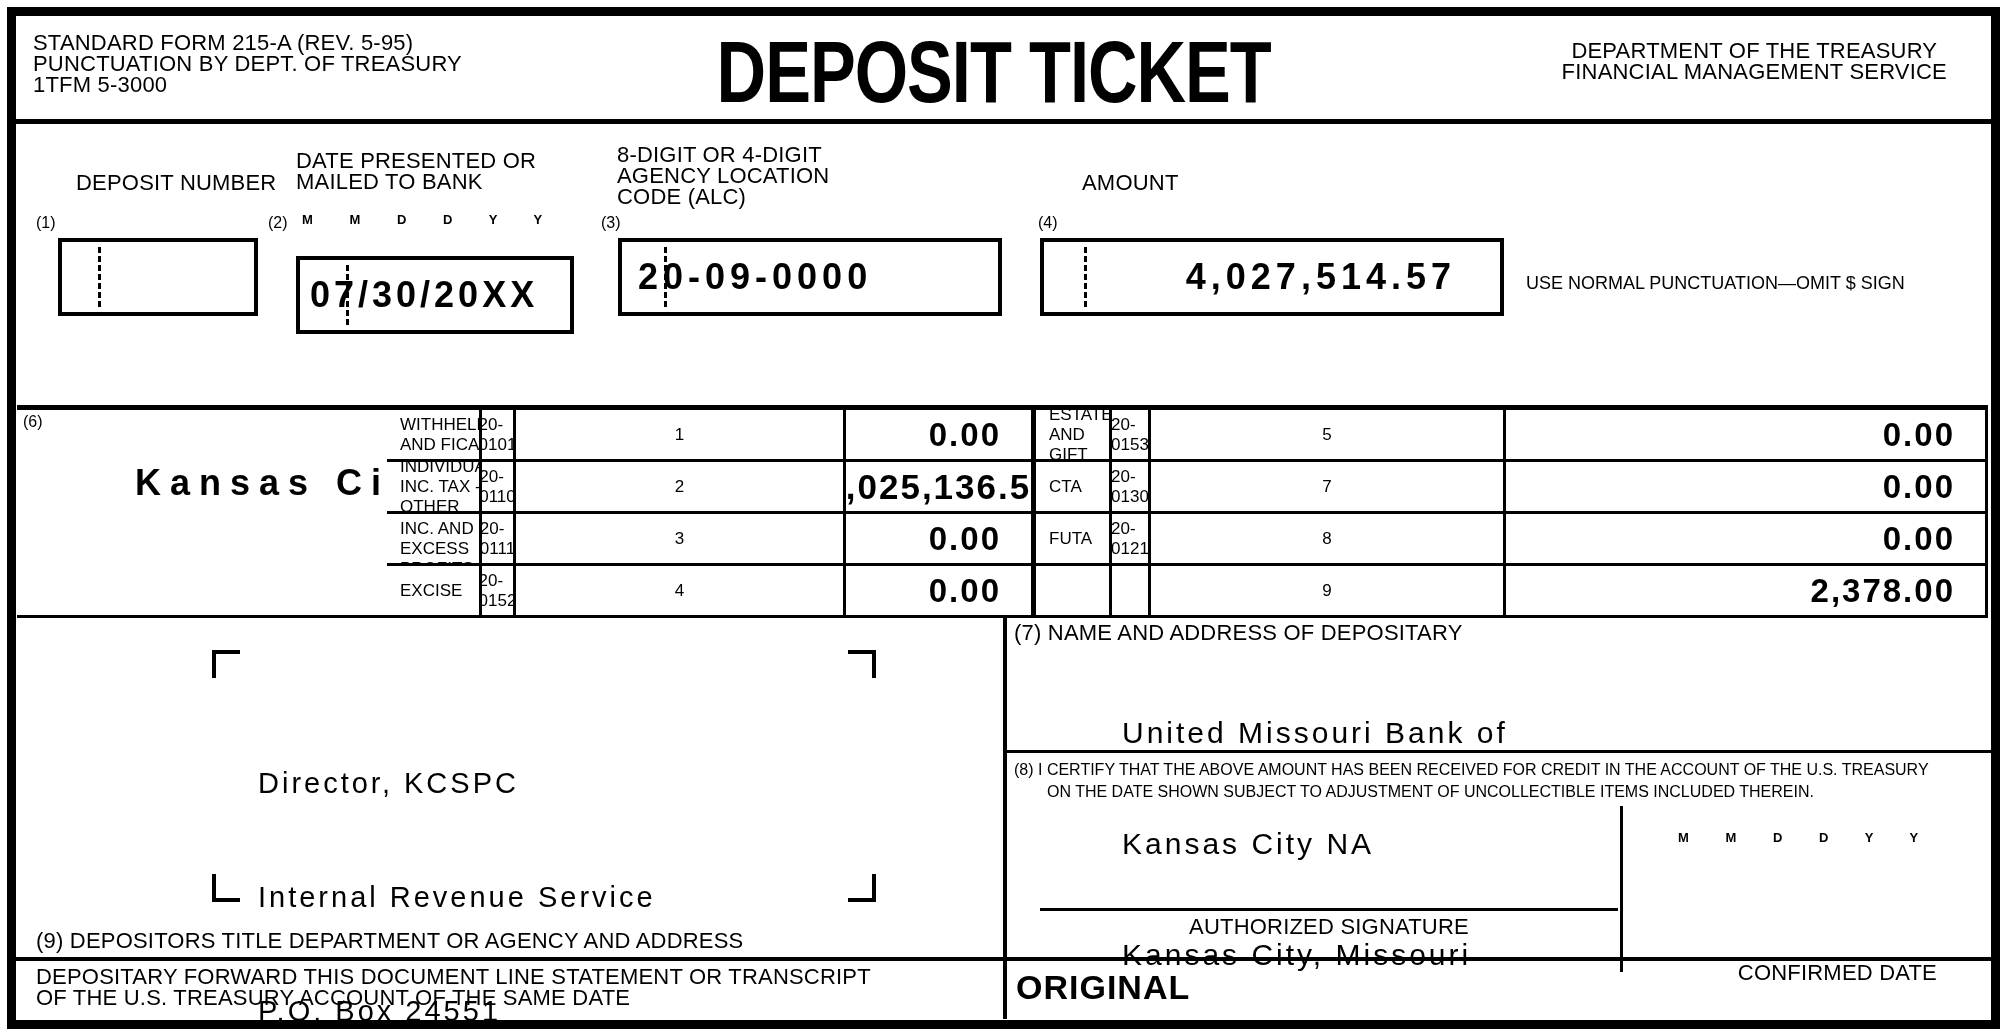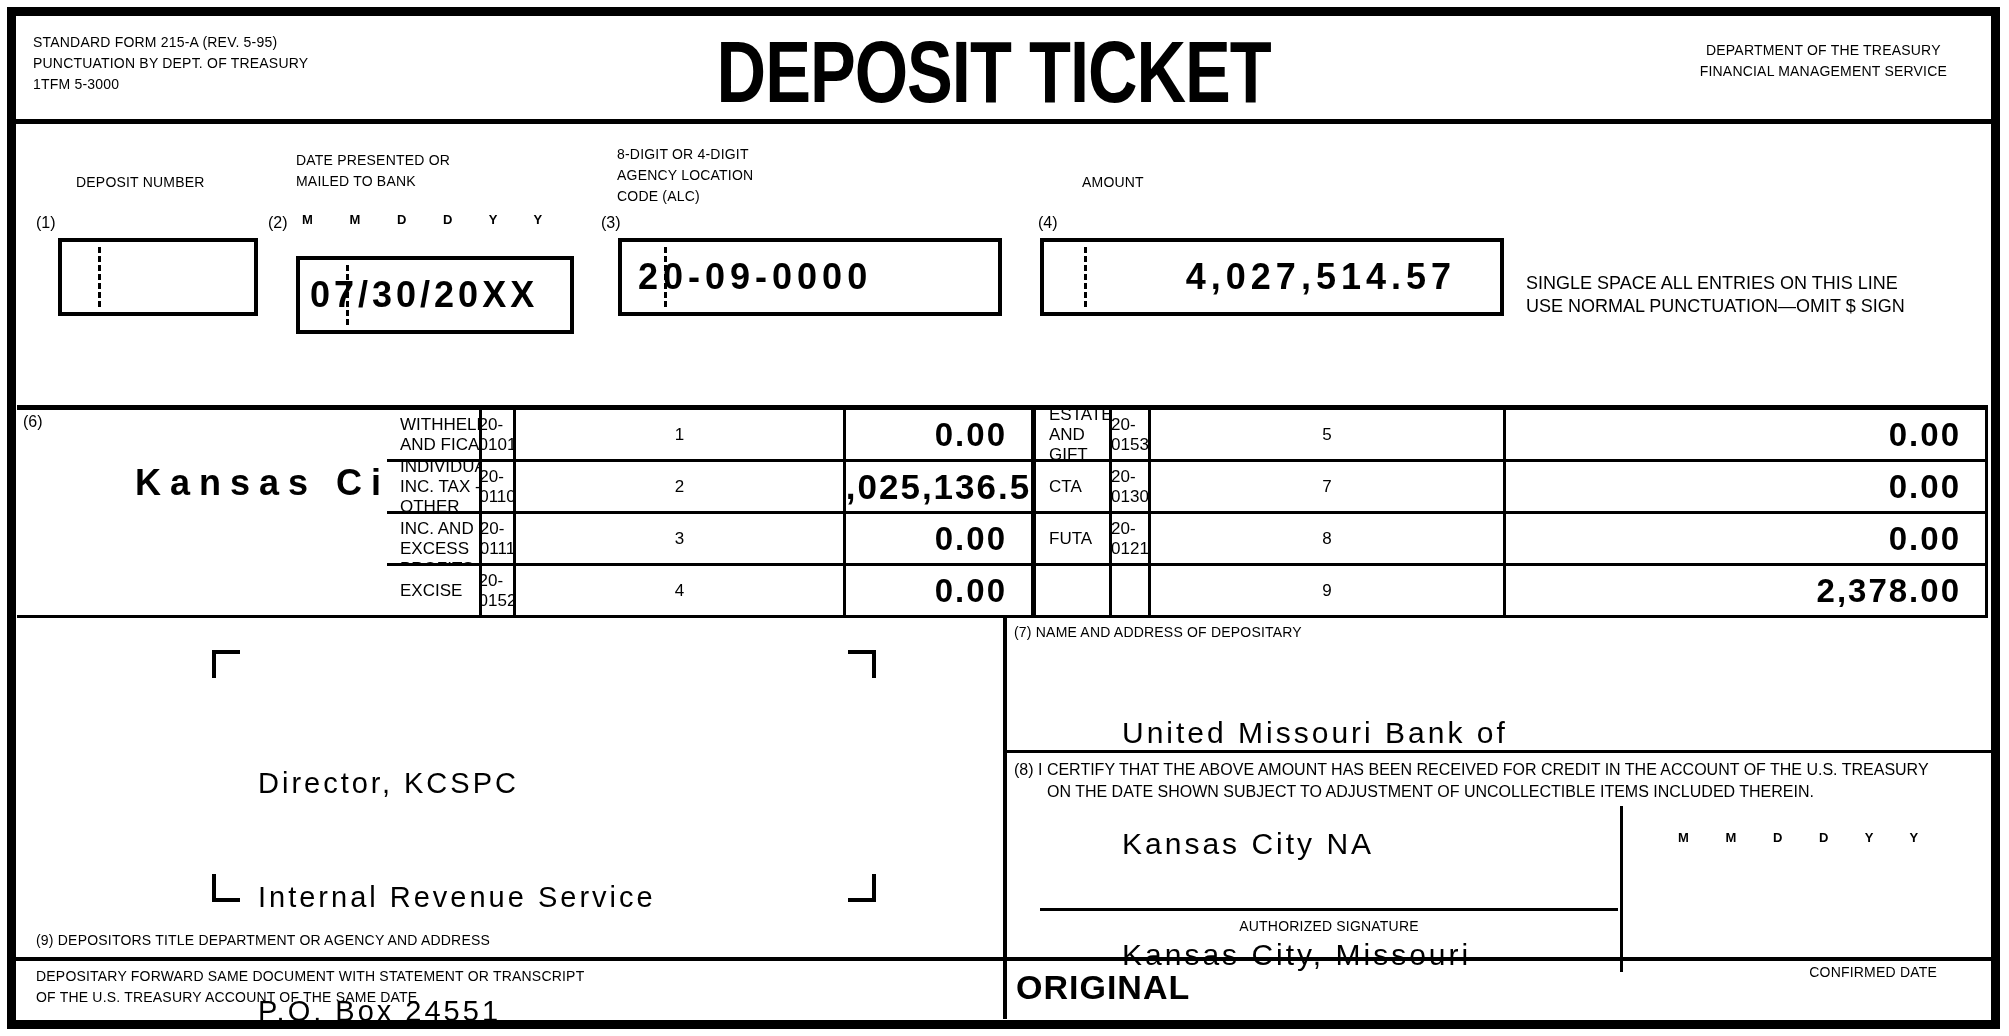--- a/index.html
+++ b/index.html
@@ -1,20 +1,20 @@
 <!DOCTYPE html>
 <html><head>
 <meta charset="utf-8">
 <style>
   html,body{margin:0;padding:0;background:#fff;}
   .page{position:relative;width:2009px;height:1036px;background:#fff;overflow:hidden;
         font-family:"Liberation Sans",sans-serif;color:#000;}
   .frame{position:absolute;left:7px;top:7px;width:1975px;height:1004px;border:9px solid #000;}
   .abs{position:absolute;}
-  .smalltext{font-size:14px;line-height:21px;letter-spacing:0.2px;}
+  .smalltext{font-size:22px;line-height:21px;letter-spacing:0.2px;}
   .tinytext{font-size:16px;line-height:20px;}
   .hline{position:absolute;background:#000;height:4px;}
   .vline{position:absolute;background:#000;width:4px;}
 
   
   .title{font-size:70px;font-weight:900;letter-spacing:-1px;white-space:nowrap;
          transform:scaleY(1.25) scaleX(0.98);transform-origin:center top;}
   .agency{text-align:center;}
 
   
@@ -27,21 +27,21 @@
   
   .taxtable{position:absolute;left:17px;top:405px;width:1971px;border-top:5px solid #000;
             display:grid;grid-template-columns:370px 95px 34px 330px 190px 76px 39px 355px 482px;
             grid-auto-rows:52px;}
   .cell{border-right:3px solid #000;border-bottom:3px solid #000;display:flex;align-items:center;
         overflow:hidden;}
   .cell.thickr{border-right-width:5px;}
   .cell.lbl{padding-left:13px;font-size:17px;}
   .cell.code{justify-content:center;font-size:17px;}
   .cell.num{justify-content:center;font-size:17px;}
-  .cell.amt{justify-content:flex-end;padding-right:24px;font-size:33px;font-weight:700;letter-spacing:2px;}
+  .cell.amt{justify-content:flex-end;padding-right:30px;font-size:33px;font-weight:700;letter-spacing:2px;}
   .cell.amt.big{justify-content:center;padding-right:0;font-size:35px;}
   .cell.city{border-right:none;position:relative;display:block;}
   .city-num{position:absolute;left:6px;top:3px;font-size:16px;}
   .city-val{position:absolute;left:118px;top:52px;font-size:36px;font-weight:700;letter-spacing:9px;white-space:nowrap;}
 
   
   .typed{font-size:29px;letter-spacing:3px;line-height:38px;white-space:pre;}
 
   
   .mark{position:absolute;width:24px;height:24px;}
@@ -110,21 +110,20 @@
     <div class="dash" style="left:42px;"></div>
     <div class="val" style="padding-left:16px;letter-spacing:5px;text-align:center;">20-09-0000</div>
   </div>
 
   <div class="vbox" style="left:1040px;top:238px;width:456px;">
     <div class="dash" style="left:40px;"></div>
     <div class="val" style="justify-content:flex-end;padding-right:44px;letter-spacing:5px;">4,027,514.57</div>
   </div>
 
   <div class="abs" style="left:1526px;top:272px;font-size:18px;line-height:23px;">
-    <div>SINGLE SPACE ALL ENTRIES ON THIS LINE</div>
     <div>USE NORMAL PUNCTUATION—OMIT $ SIGN</div>
   </div>
 
   <div class="taxtable">
 
     <div class="cell lbl">WITHHELD AND FICA</div>
     <div class="cell code">20-0101</div>
     <div class="cell num">1</div>
     <div class="cell amt thickr">0.00</div>
     <div class="cell lbl">ESTATE AND GIFT</div>
@@ -175,21 +174,21 @@
     <div>P.O. Box 24551</div>
     
     
   </div>
 
   <div class="abs smalltext" style="left:36px;top:930px;">(9) DEPOSITORS TITLE DEPARTMENT OR AGENCY AND ADDRESS</div>
 
   <div class="hline" style="left:16px;top:957px;width:1975px;"></div>
 
   <div class="abs smalltext" style="left:36px;top:966px;">
-    <div>DEPOSITARY FORWARD SAME DOCUMENT WITH STATEMENT OR TRANSCRIPT</div>
+    <div>DEPOSITARY FORWARD THIS DOCUMENT LINE STATEMENT OR TRANSCRIPT</div>
     <div>OF THE U.S. TREASURY ACCOUNT OF THE SAME DATE</div>
   </div>
 
   <div class="vline" style="left:1003px;top:617px;height:402px;"></div>
 
   <div class="abs smalltext" style="left:1014px;top:622px;">(7) NAME AND ADDRESS OF DEPOSITARY</div>
 
   <div class="abs typed" style="left:1122px;top:640px;font-size:30px;line-height:37px;">
     <div>United Missouri Bank of</div>
     <div>Kansas City NA</div>

